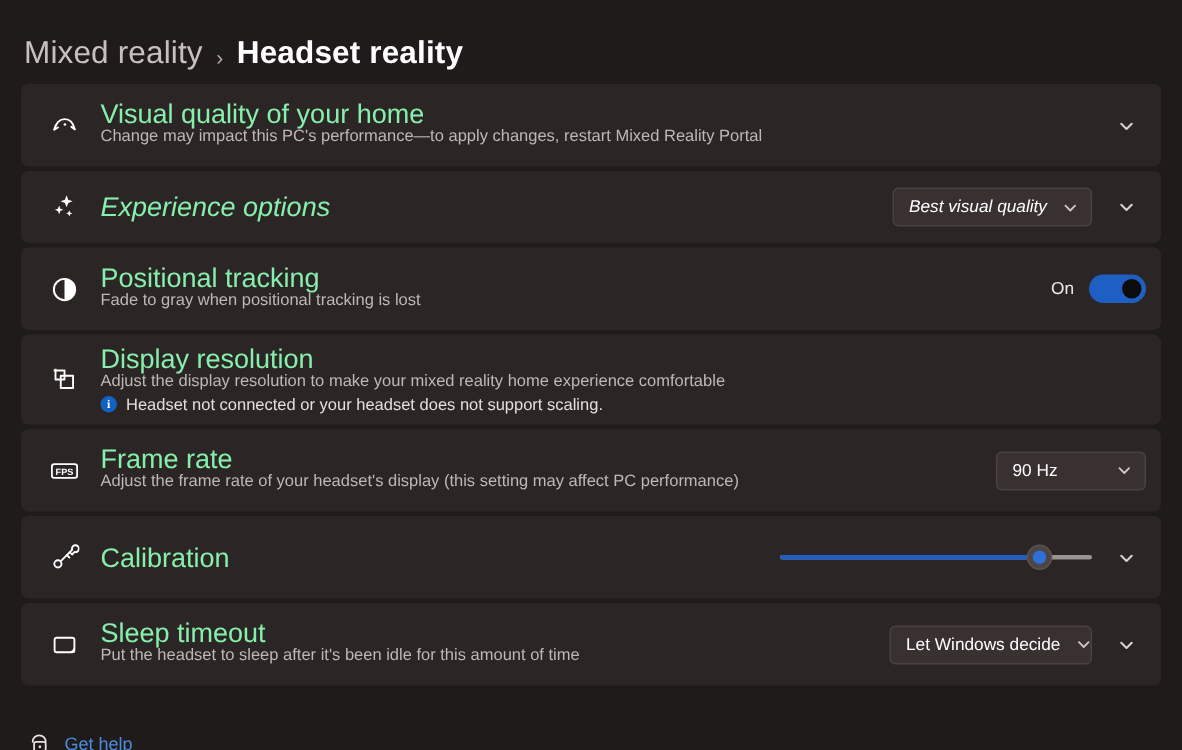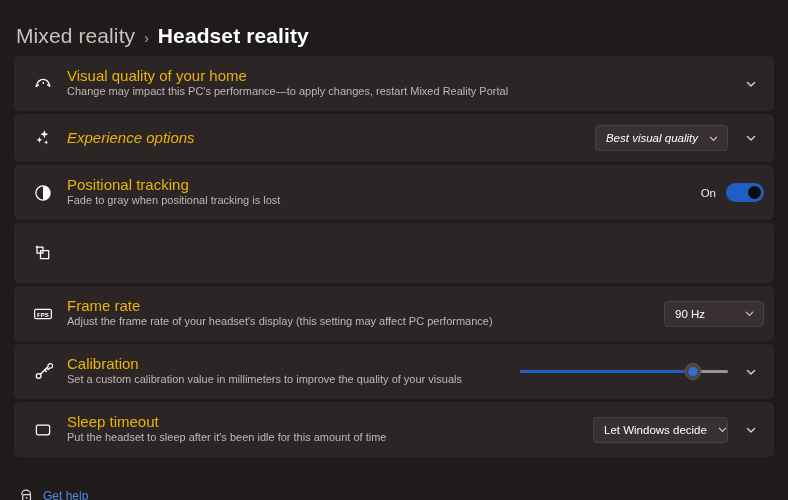--- a/index.html
+++ b/index.html
@@ -88,22 +88,22 @@
   .card-icon svg { display: block; }
 
   .card-text {
     flex: 1 1 auto;
     min-width: 0;
     display: flex;
     flex-direction: column;
     justify-content: center;
   }
   .card-title {
-    font-size: 15px;
-    color: #eab308;
+    font-size: 18px;
+    color: #86efac;
     line-height: 16px;
     white-space: nowrap;
   }
   .card-desc {
     font-size: 11px;
     color: #bfb7b6;
     line-height: 15px;
     white-space: nowrap;
   }
 
@@ -351,20 +351,28 @@
     </div>
 
     <div class="card h-res">
       <div class="card-icon">
         <svg width="20" height="20" viewBox="0 0 20 20" fill="none" stroke="currentColor" stroke-width="1.25" stroke-linejoin="round">
           <path d="M4 4 h6 v6 h-6 z"></path>
           <path d="M7.5 7.5 h8.2 v8.2 h-8.2 z"></path>
           <path d="M4 4 v-1.2 M4 4 h-1.2"></path>
         </svg>
       </div>
+      <div class="card-text">
+        <div class="card-title">Display resolution</div>
+        <div class="card-desc">Adjust the display resolution to make your mixed reality home experience comfortable</div>
+        <div class="info-line">
+          <span class="info-dot">i</span>
+          <span class="info-text">Headset not connected or your headset does not support scaling.</span>
+        </div>
+      </div>
       <div class="card-right"></div>
     </div>
 
     <div class="card h-tall">
       <div class="card-icon">
         <svg width="22" height="20" viewBox="0 0 22 20">
           <rect x="2.6" y="5.4" width="16.8" height="9.2" rx="1.6" fill="none" stroke="currentColor" stroke-width="1.2"></rect>
           <text x="11" y="12.6" font-size="6.1" font-family="Liberation Sans, sans-serif" font-weight="bold" fill="currentColor" text-anchor="middle">FPS</text>
         </svg>
       </div>
@@ -388,21 +396,20 @@
       <div class="card-icon">
         <svg width="20" height="20" viewBox="0 0 20 20" fill="none" stroke="currentColor" stroke-width="1.25" stroke-linecap="round">
           <circle cx="5.6" cy="13.9" r="2.4"></circle>
           <path d="M7.4 12.2 L13.4 6.2"></path>
           <path d="M11.6 8.0 L13.3 9.7"></path>
           <path d="M13.4 6.2 L15.1 4.5 A2.3 2.3 0 1 1 16.6 6.0 L15.1 7.6 Z"></path>
         </svg>
       </div>
       <div class="card-text">
         <div class="card-title">Calibration</div>
-        <div class="card-desc">Set a custom calibration value in millimeters to improve the quality of your visuals</div>
       </div>
       <div class="card-right">
         <div class="slider">
           <div class="track"></div>
           <div class="fill" id="slider-fill" style="width: 83%;"></div>
           <div class="thumb" id="slider-thumb" style="left: 83%;"></div>
         </div>
         <div class="expander">
           <svg width="12" height="12" viewBox="0 0 12 12" fill="none" stroke="currentColor" stroke-width="1.4" stroke-linecap="round" stroke-linejoin="round">
             <path d="M2.5 4.5 L6 8 L9.5 4.5"></path>

